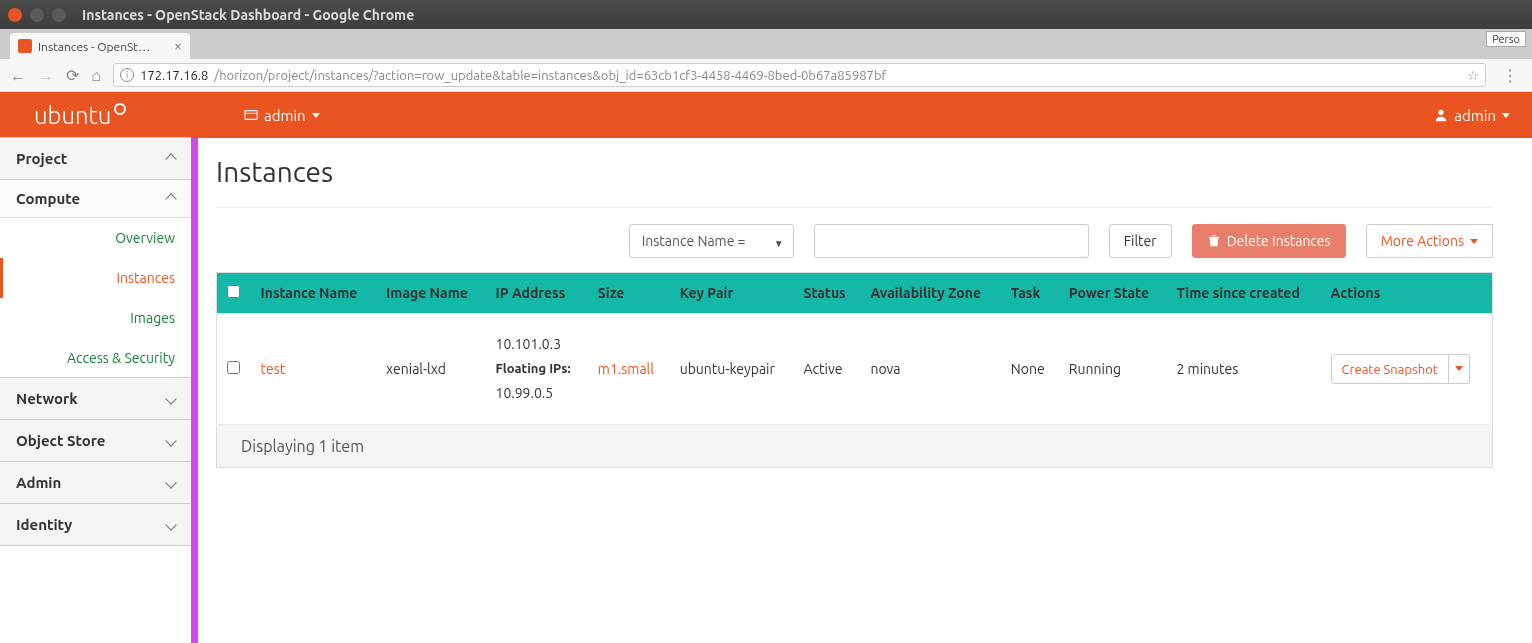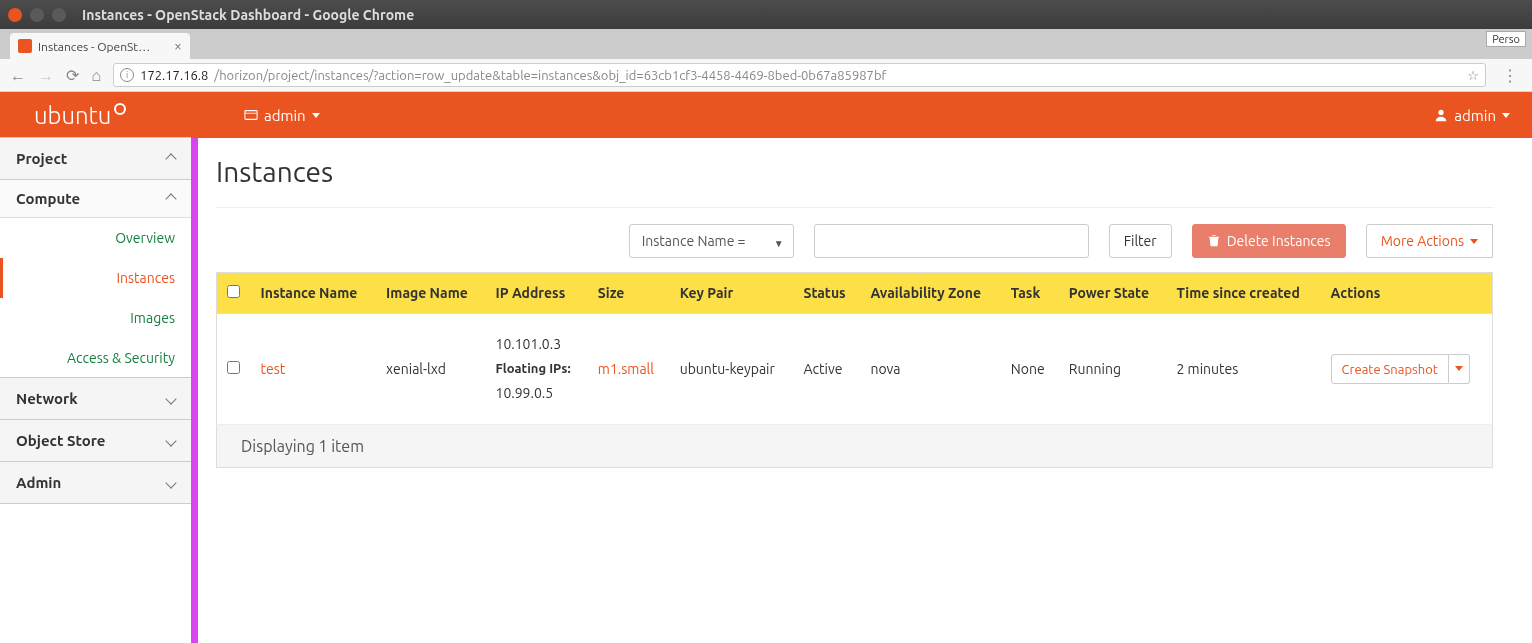--- a/index.html
+++ b/index.html
@@ -62,21 +62,21 @@
 .select-caret { position: absolute; right: 10px; top: 14px; pointer-events: none; font-size: 10px; color: #555; }
 .filter-input { border: 1px solid #ccc; border-radius: 3px; height: 34px; width: 275px; padding: 0 10px; font-size: 14px; }
 .btn { border: 1px solid #ccc; border-radius: 3px; height: 34px; padding: 0 14px; font-size: 14px; background: #fff; color: #333; cursor: pointer; display: inline-flex; align-items: center; gap: 6px; }
 .btn.orange-text { color: #e95420; border-color: #ccc; }
 .btn.danger { background: #e97f6a; border-color: #e97f6a; color: #fff; }
 .btn-split { display: flex; }
 .btn-split .btn { border-radius: 3px 0 0 3px; }
 
 
 table.instances { width: 100%; border-collapse: collapse; border: 1px solid #ddd; font-size: 14px; }
-table.instances thead th { background: #fde047; text-align: left; padding: 12px 10px; font-weight: 700; color: #333; border-bottom: 1px solid #ddd; }
+table.instances thead th { background: #14b8a6; text-align: left; padding: 12px 10px; font-weight: 700; color: #333; border-bottom: 1px solid #ddd; }
 table.instances tbody td { padding: 18px 10px; vertical-align: middle; color: #333; border-bottom: 1px solid #eee; }
 table.instances .link { color: #e95420; text-align: center; }
 .ip-block { line-height: 1.8; }
 .ip-label { font-weight: 700; font-size: 13px; }
 .table-footer { background: #f5f5f5; padding: 12px 24px; color: #555; border: 1px solid #ddd; border-top: none; }
 .row-action { display: flex; }
 .row-action .btn { font-size: 13px; height: 30px; color: #e95420; border-radius: 3px 0 0 3px; padding: 0 10px; }
 .row-action .btn.caret2 { border-left: none; border-radius: 0 3px 3px 0; padding: 0 6px; color: #e95420; }
 input[type=checkbox] { width: 13px; height: 13px; }
 
@@ -155,20 +155,24 @@
     <div class="sb-group">
       <span>Network</span>
         <span class="chev down"></span>
     </div>
     <div class="sb-group">
       <span>Object Store</span>
         <span class="chev down"></span>
     </div>
     <div class="sb-group">
       <span>Admin</span>
+        <span class="chev down"></span>
+    </div>
+    <div class="sb-group">
+      <span>Identity</span>
         <span class="chev down"></span>
     </div>
   </div>
 
   <div class="content">
     <h1 class="page-title">Instances</h1>
     <hr class="hr">
 
     <div class="action-row">
       <div class="select-wrap">

